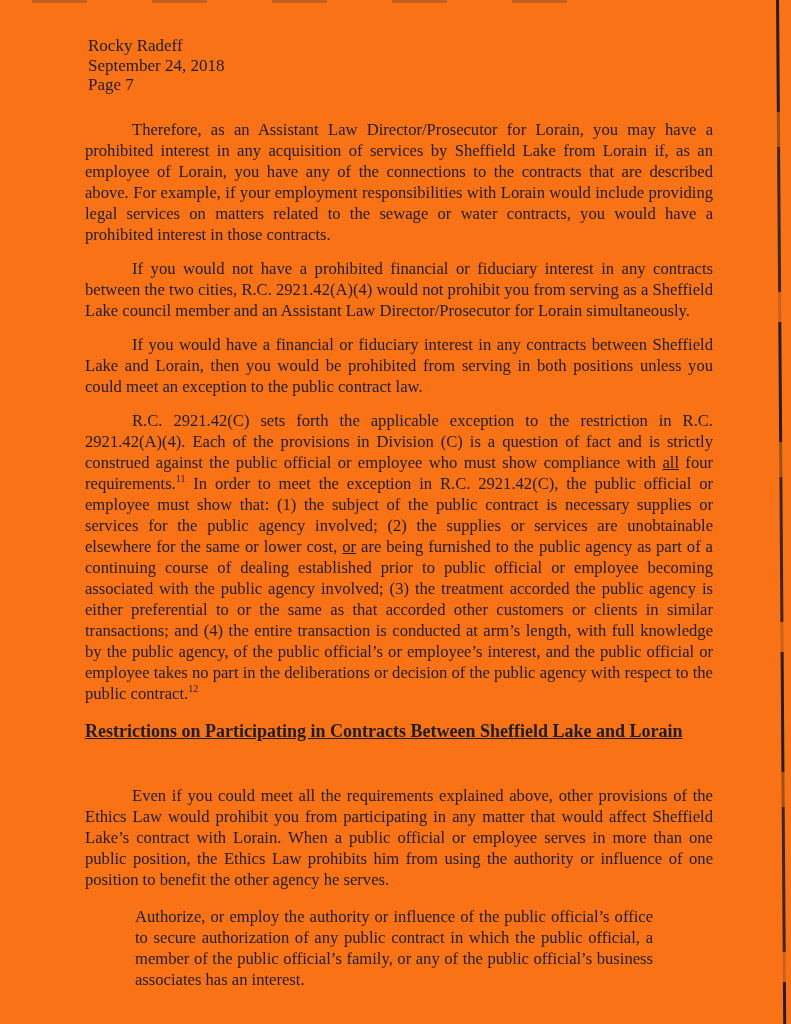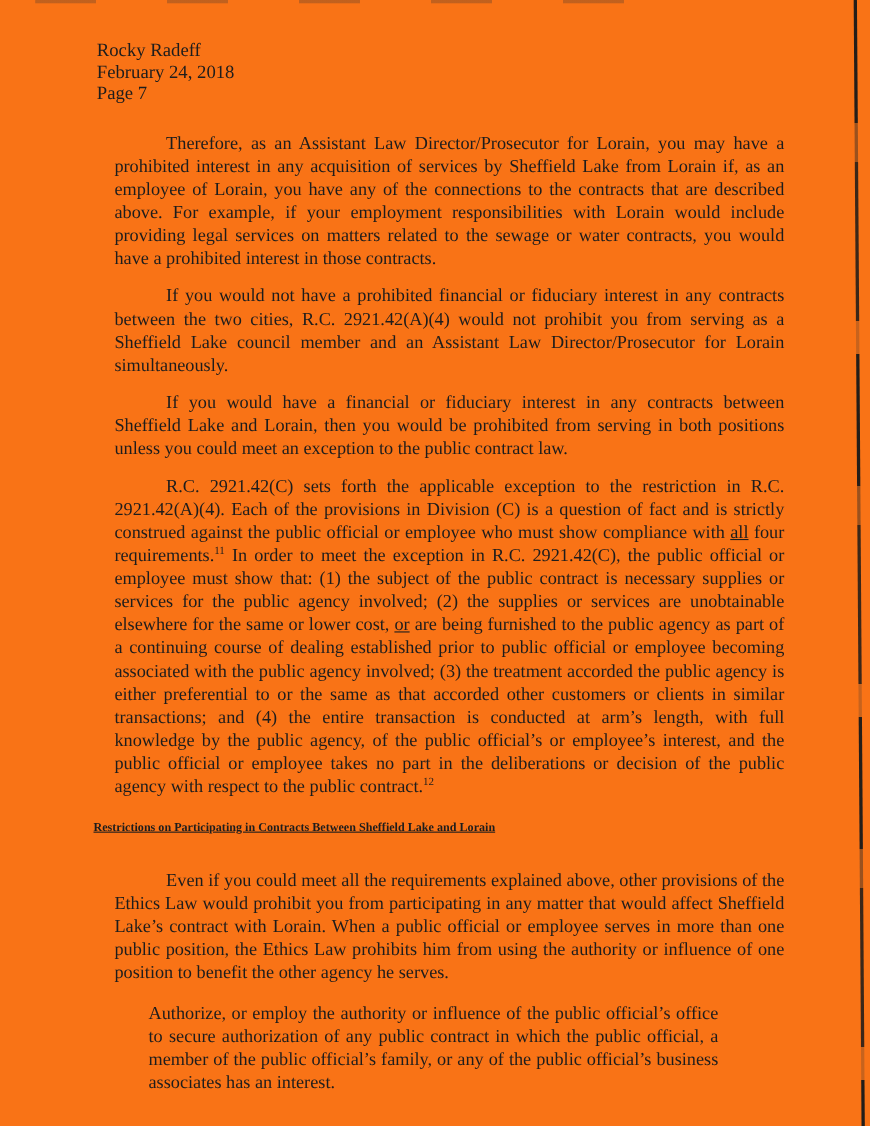--- a/index.html
+++ b/index.html
@@ -26,28 +26,27 @@
     top: 119px;
     left: 85px;
     width: 628px;
     font-size: 16.6px;
     line-height: 21px;
   }
   .doc-body p { margin: 0 0 13px 0; }
   p.body {
     text-align: justify;
     text-indent: 47px;
-    margin-left: 19px;
   }
   h2.heading {
-    font-size: 11px;
+    font-size: 18px;
     line-height: 21px;
     font-weight: bold;
     text-decoration: underline;
-    margin: 17px 0 26px 0;
+    margin: 17px 0 43px 0;
   }
   p.quote {
     margin: 16px 60px 13px 50px;
     text-align: justify;
     text-indent: 0;
   }
   .u { text-decoration: underline; }
   sup.fn {
     font-size: 10px;
     line-height: 0;
@@ -87,21 +86,21 @@
 </head>
 <body>
 
 <div class="page">
 
   <div class="scan-top"></div>
   <div class="scan-line"></div>
 
   <div class="header">
     <div>Rocky Radeff</div>
-    <div>February 24, 2018</div>
+    <div>September 24, 2018</div>
     <div>Page 7</div>
   </div>
 
   <main class="doc-body">
       <p class="body"><span>Therefore, as an Assistant Law Director/Prosecutor for Lorain, you may have a prohibited interest in any acquisition of services by Sheffield Lake from Lorain if, as an employee of Lorain, you have any of the connections to the contracts that are described above.  For example, if your employment responsibilities with Lorain would include providing legal services on matters related to the sewage or water contracts, you would have a prohibited interest in those contracts.</span></p>
       <p class="body"><span>If you would not have a prohibited financial or fiduciary interest in any contracts between the two cities, R.C. 2921.42(A)(4) would not prohibit you from serving as a Sheffield Lake council member and an Assistant Law Director/Prosecutor for Lorain simultaneously.</span></p>
       <p class="body"><span>If you would have a financial or fiduciary interest in any contracts between Sheffield Lake and Lorain, then you would be prohibited from serving in both positions unless you could meet an exception to the public contract law.</span></p>
       <p class="body"><span>R.C. 2921.42(C) sets forth the applicable exception to the restriction in R.C. 2921.42(A)(4).  Each of the provisions in Division (C) is a question of fact and is strictly construed against the public official or employee who must show compliance with </span><span class="u">all</span><span> four requirements.</span><sup class="fn">11</sup><span>  In order to meet the exception in R.C. 2921.42(C), the public official or employee must show that: (1) the subject of the public contract is necessary supplies or services for the public agency involved; (2) the supplies or services are unobtainable elsewhere for the same or lower cost, </span><span class="u">or</span><span> are being furnished to the public agency as part of a continuing course of dealing established prior to public official or employee becoming associated with the public agency involved; (3) the treatment accorded the public agency is either preferential to or the same as that accorded other customers or clients in similar transactions; and (4) the entire transaction is conducted at arm’s length, with full knowledge by the public agency, of the public official’s or employee’s interest, and the public official or employee takes no part in the deliberations or decision of the public agency with respect to the public contract.</span><sup class="fn">12</sup></p>
       <h2 class="heading"><span>Restrictions on Participating in Contracts Between Sheffield Lake and Lorain</span></h2>
       <p class="body"><span>Even if you could meet all the requirements explained above, other provisions of the Ethics Law would prohibit you from participating in any matter that would affect Sheffield Lake’s contract with Lorain.  When a public official or employee serves in more than one public position, the Ethics Law prohibits him from using the authority or influence of one position to benefit the other agency he serves.</span></p>

